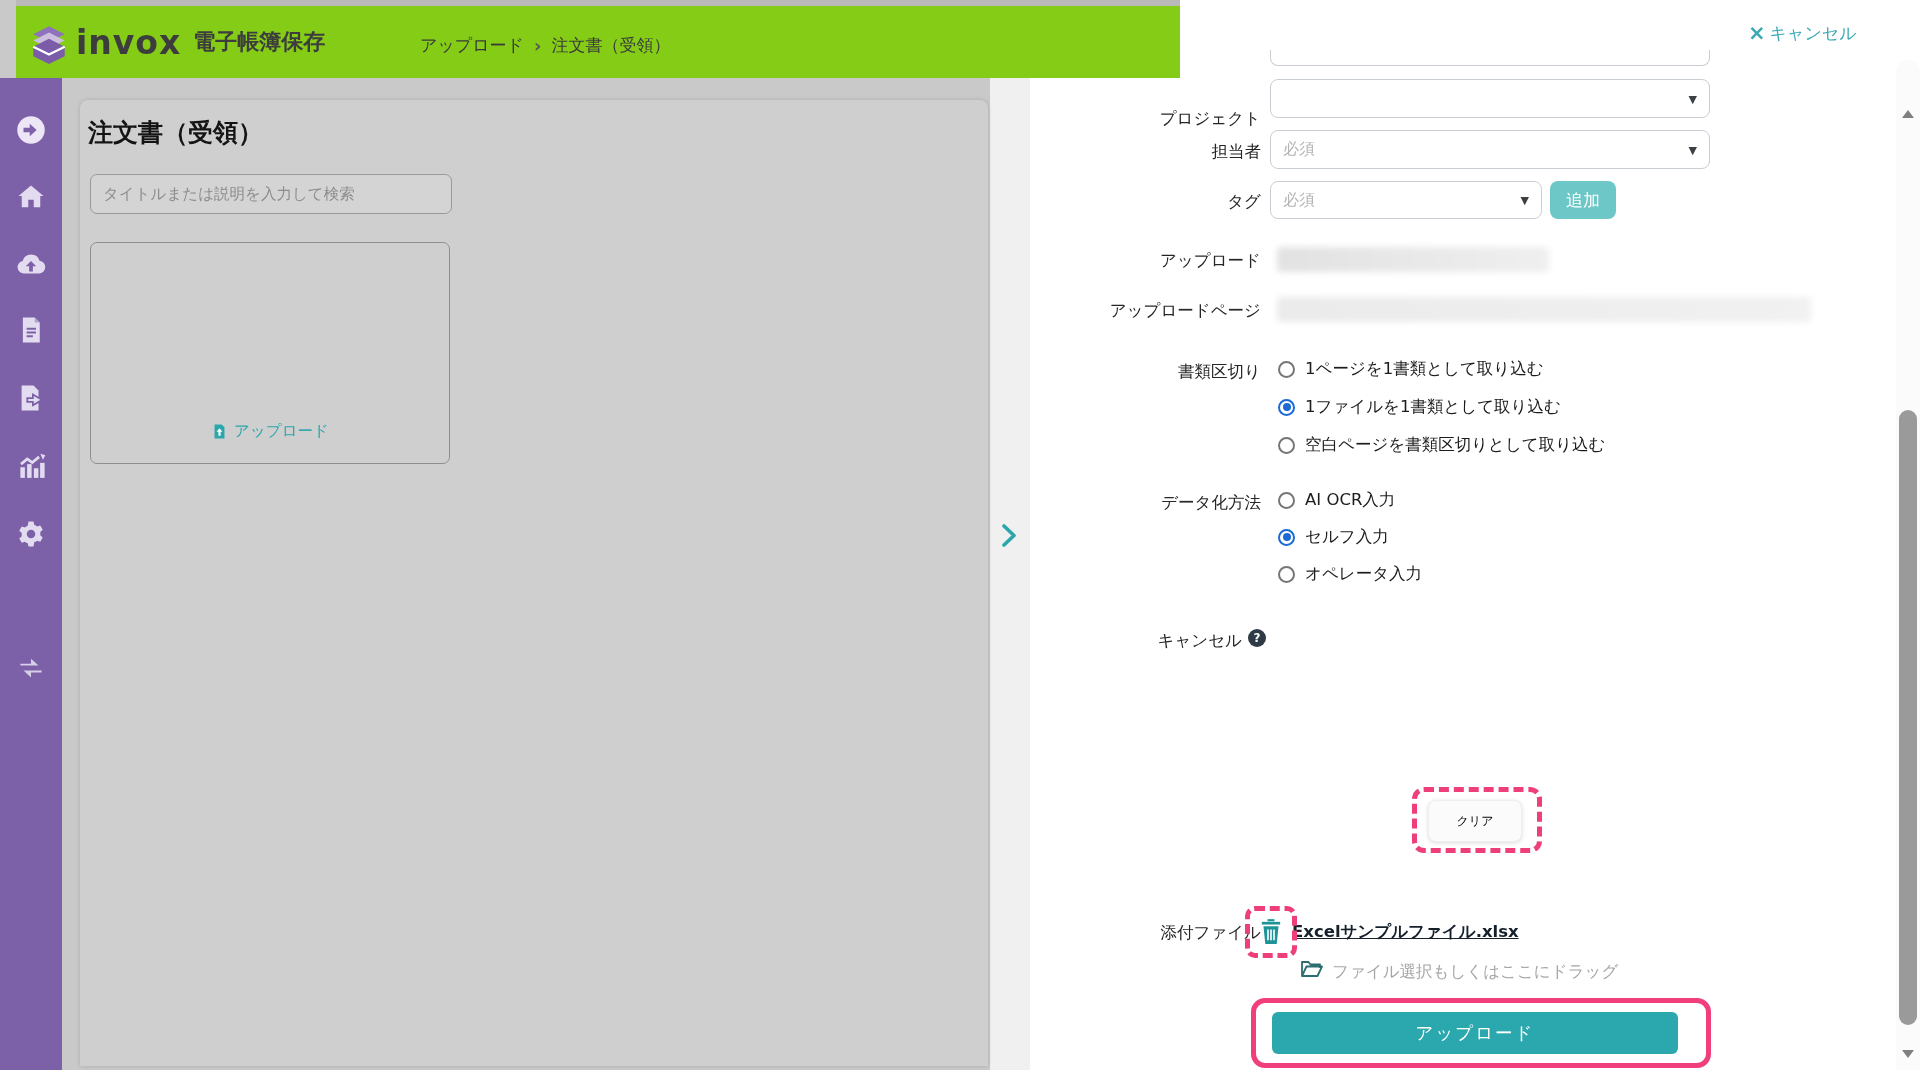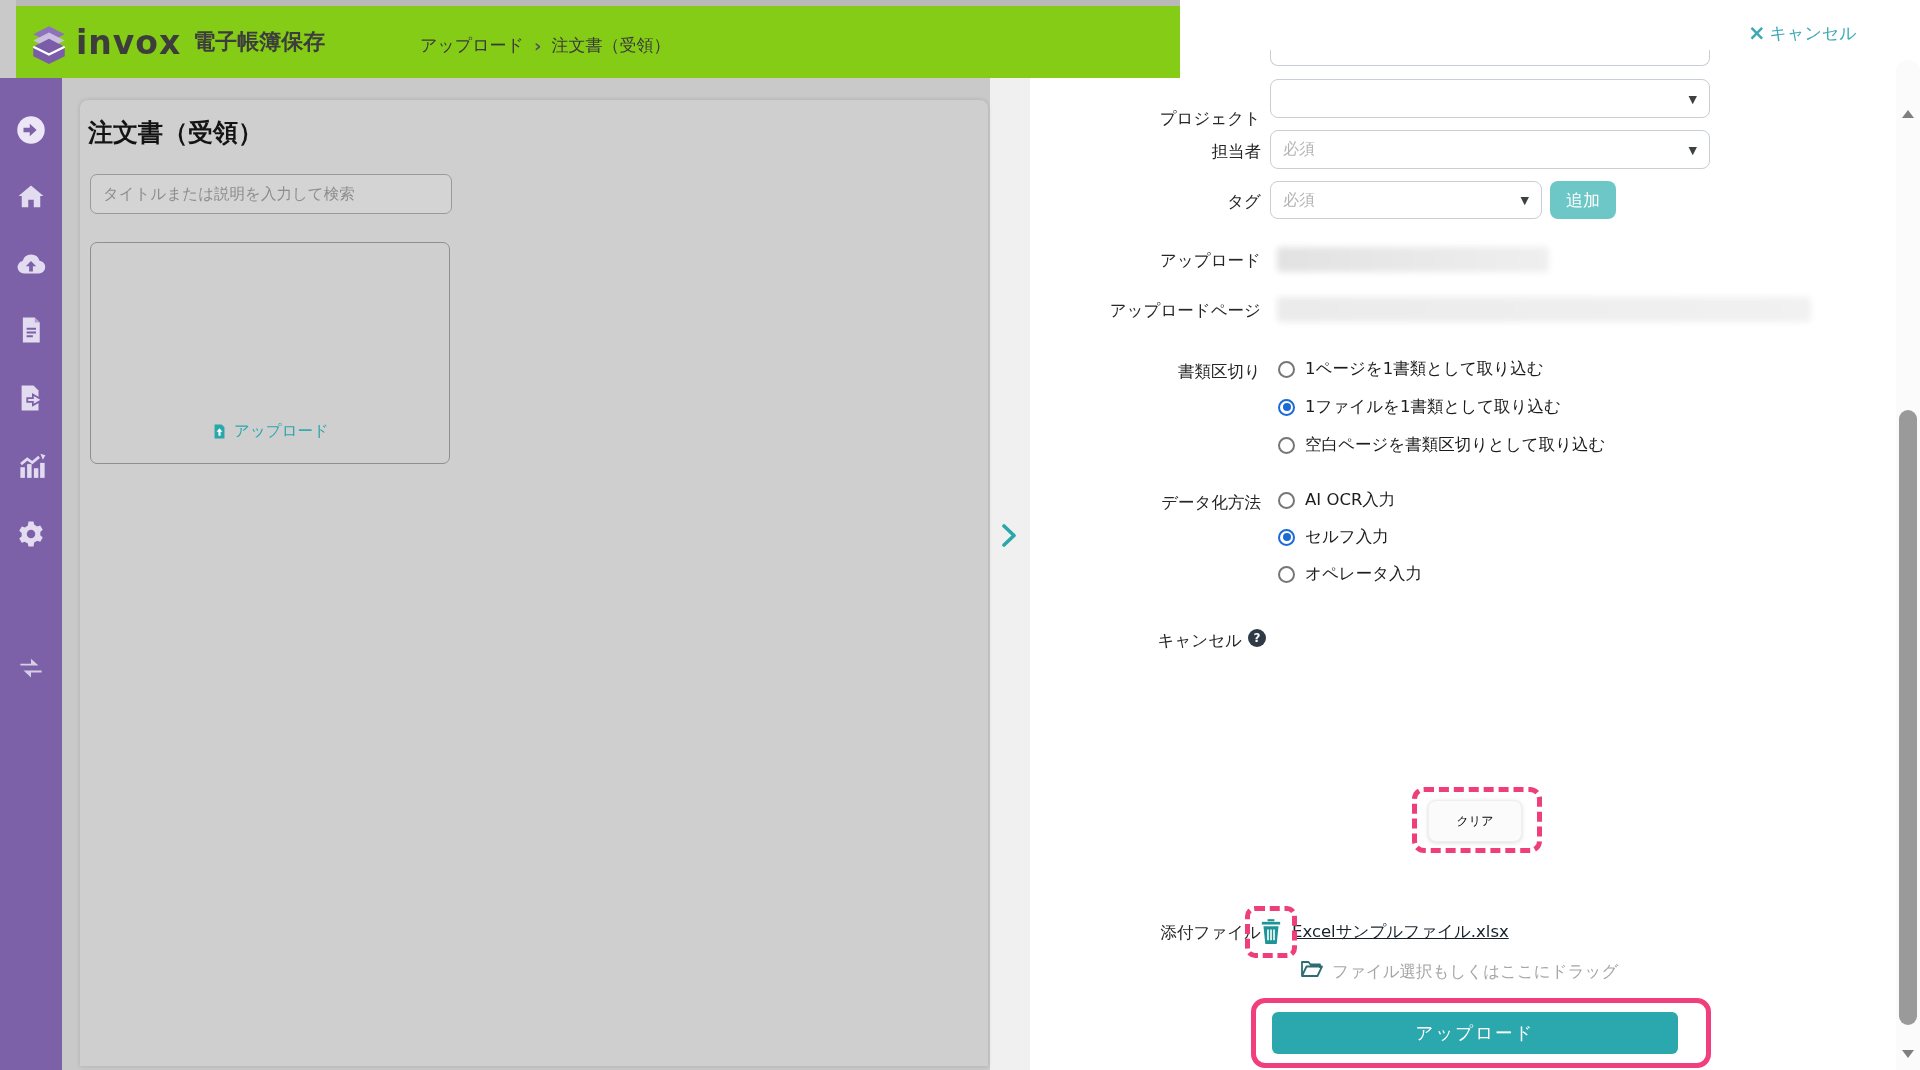--- a/index.html
+++ b/index.html
@@ -250,21 +250,21 @@
     <svg viewBox="0 0 24 26" width="26" height="28">
         <path d="M3.5 4.5h17V7h-17z" fill="#1f9498"></path>
         <path d="M8.8 2h6.4v2H8.8z" fill="#1f9498"></path>
         <path d="M5 8.5h14L17.3 25H6.7z" fill="#1f9498"></path>
         <g stroke="#fff" stroke-width="1.5" fill="none">
           <path d="M9.2 11.5v10M12 11.5v10M14.8 11.5v10"></path>
         </g>
       </svg>
   </div>
   <div class="annot-dashed" style="left:1245px; top:906px; width:52px; height:52px; border-radius:10px; z-index:8;"></div>
-  <a class="attach-link" style="z-index:6;">Excelサンプルファイル.xlsx</a>
+  <a class="attach-link" style="z-index:6;font-weight:bold;">Excelサンプルファイル.xlsx</a>
 
   <div class="folder-wrap" style="z-index:6;">
     <svg viewBox="0 0 24 22" fill="none" stroke="#2b6d70" stroke-width="1.8" stroke-linejoin="round">
         <path d="M2 4h6.5l2 2.5H20v3.5M2 4v14h15.5l4.5-9.5H6.5L2 18z"></path>
       </svg>
   </div>
   <div class="drop-hint" style="z-index:6;">ファイル選択もしくはここにドラッグ</div>
 
   <button class="upload-btn" style="z-index:7;">アップロード</button>
   <div class="annot-solid" style="left:1251px; top:998px; width:460px; height:70px; z-index:8;"></div>

